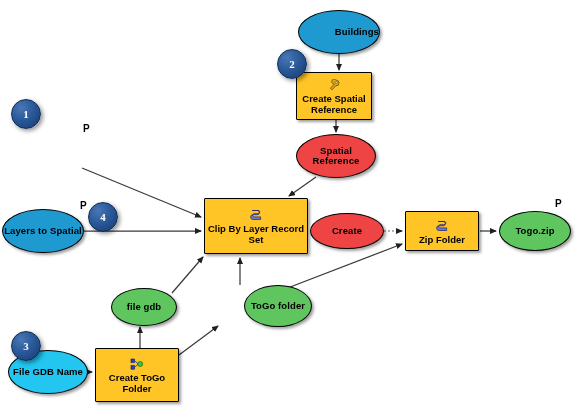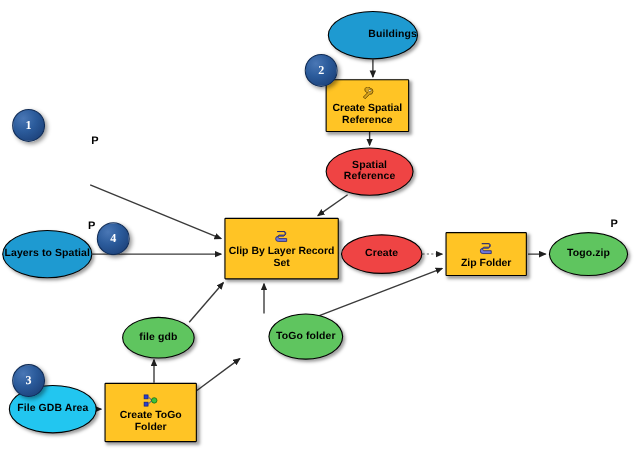--- a/index.html
+++ b/index.html
@@ -135,21 +135,21 @@
 
   <div class="node ell c-green" style="left:111px;top:288px;width:66px;height:38px;">
     <span class="lbl">file gdb</span>
   </div>
 
   <div class="node ell c-green" style="left:208px;top:285px;width:68px;height:42px;margin-left:36px;">
     <span class="lbl">ToGo folder</span>
   </div>
 
   <div class="node ell c-cyan" style="left:8px;top:350px;width:80px;height:44px;">
-    <span class="lbl">File GDB Area</span>
+    <span class="lbl">File GDB Name</span>
   </div>
 
   <div class="node tool" style="left:95px;top:348px;width:84px;height:54px;">
     <span class="ticon">
       <svg width="15" height="13" viewBox="0 0 15 13">
         <rect x="1" y="1" width="3.6" height="3.6" fill="#2a3fd0" stroke="#101a70" stroke-width="0.6"></rect>
         <rect x="1" y="7.6" width="3.6" height="3.6" fill="#2a3fd0" stroke="#101a70" stroke-width="0.6"></rect>
         <path d="M4.8,2.8 L8.2,6.0 M4.8,9.4 L8.2,6.0" stroke="#2a3fd0" stroke-width="0.9" fill="none"></path>
         <circle cx="10.2" cy="6.0" r="2.5" fill="#3cc23c" stroke="#0c5c0c" stroke-width="0.6"></circle>
       </svg>

